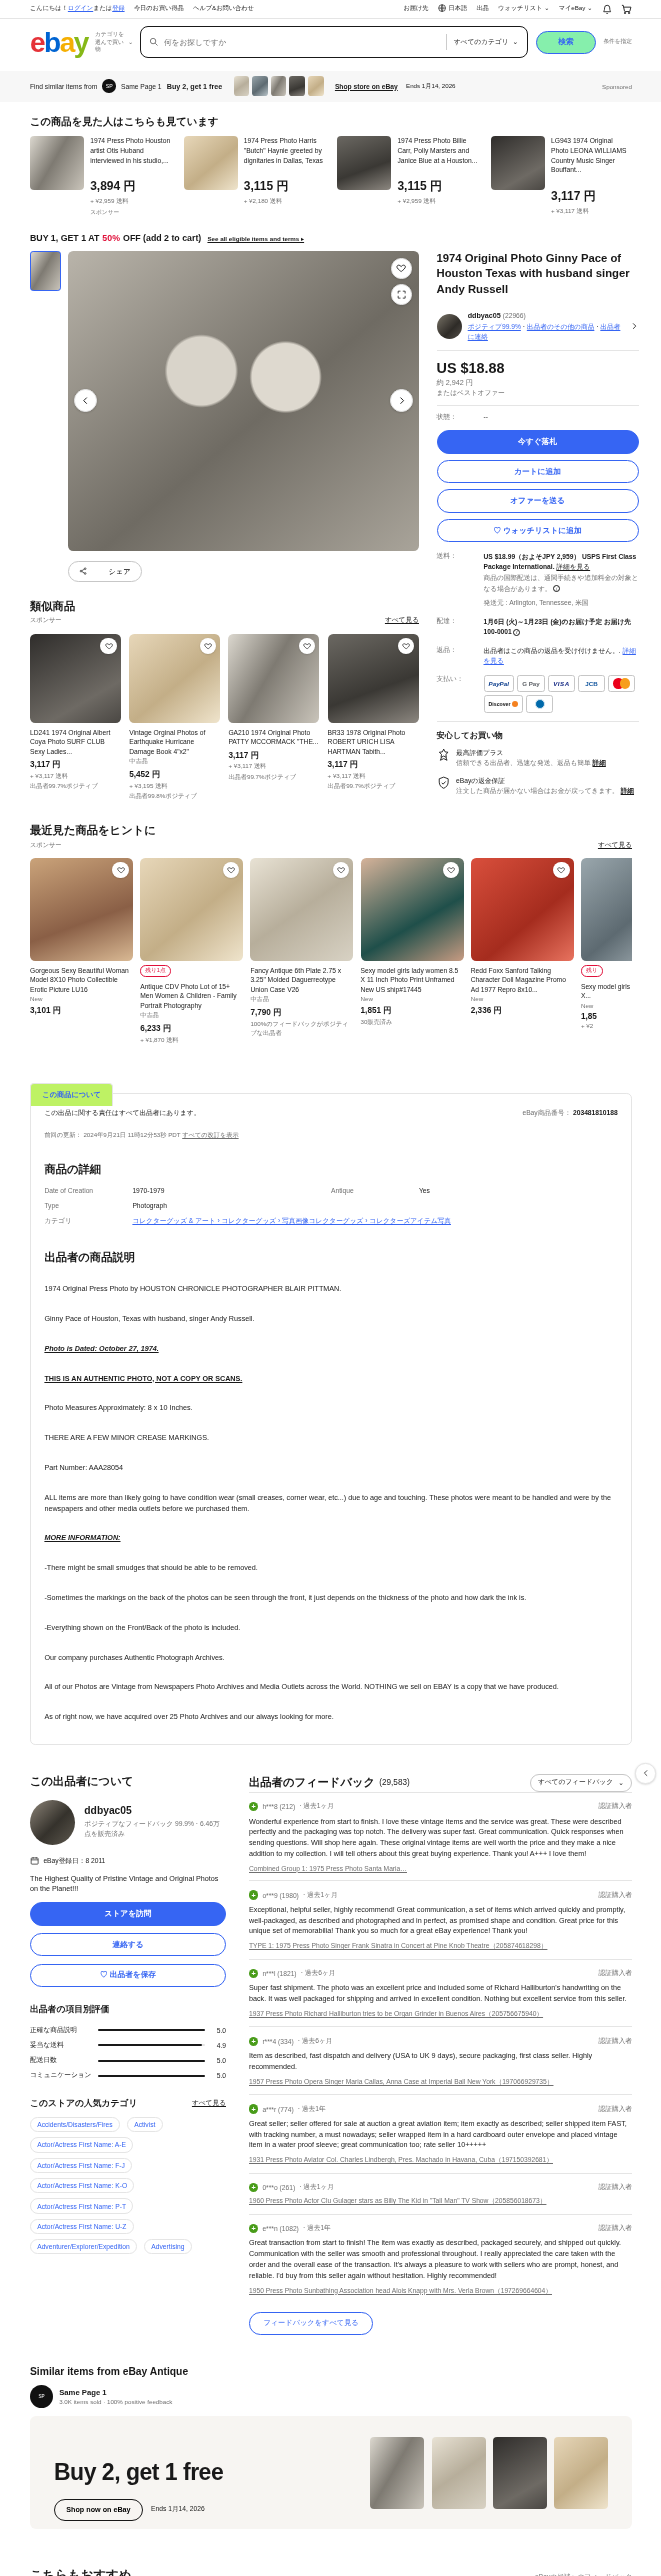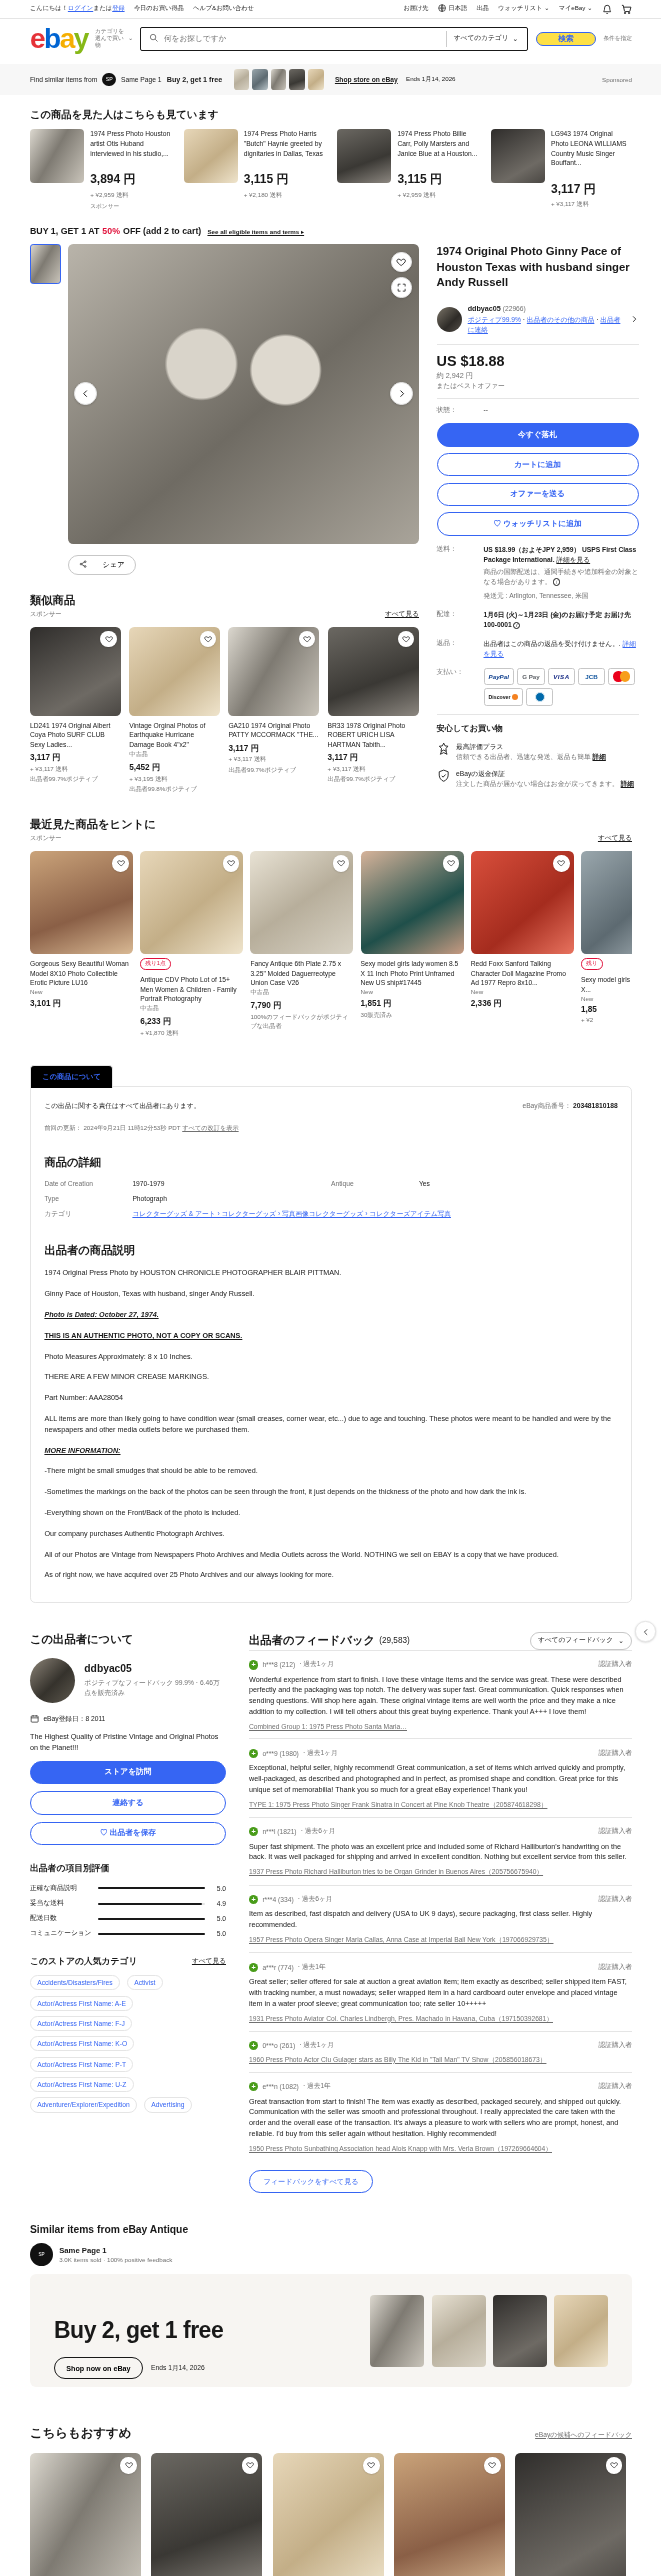--- a/index.html
+++ b/index.html
@@ -17,25 +17,25 @@
   .topnav a.u { text-decoration:underline; color:#3665f3; }
   .icon-btn { background:none; border:none; cursor:pointer; display:flex; align-items:center; }
 
   
   .searchrow { display:flex; align-items:center; gap:7.2px; padding:7.2px 30px 9.3px; }
   .logo { font-size:28px; font-weight:bold; letter-spacing:-1.5px; line-height:.9; text-decoration:none; }
   .logo span:nth-child(1){color:#e53238}.logo span:nth-child(2){color:#0064d2}
   .logo span:nth-child(3){color:#f5af02}.logo span:nth-child(4){color:#86b817}
   .shopby { font-size:5.7px; color:#707070; width:38px; line-height:1.25; display:flex; align-items:center; gap:2.1px; cursor:pointer; }
   .searchbox { flex:1; display:flex; align-items:center; border:1px solid #191919;
-               border-radius:2px; height:24px; padding:0 2.1px 0 8.2px; }
+               border-radius:8px; height:32px; padding:0 2.1px 0 8.2px; }
   .searchbox input { flex:1; border:none; outline:none; font-size:7.7px; background:transparent; }
   .searchbox .cats { display:flex; align-items:center; gap:4.1px; font-size:6.7px; color:#191919;
                      border-left:0.5px solid #ccc; padding:0 7.2px; height:15.5px; cursor:pointer; white-space:nowrap; }
-  .search-btn { height:14px; padding:0 21.6px; border-radius:12.4px; background:#fde047;
+  .search-btn { height:23px; padding:0 21.6px; border-radius:12.4px; background:#86efac;
                 border:1px solid #3665f3; color:#3665f3; font-size:7.7px; font-weight:bold; cursor:pointer; }
   .adv { font-size:5.7px; color:#707070; text-decoration:none; }
 
   
   .sbanner { background:#f7f7f7; margin:3.1px 0 0; padding:5.2px 30px; display:flex; align-items:center; gap:5.2px; }
   .sbanner .t1 { font-size:6.7px; }
   .sbanner .t2 { font-size:7.2px; font-weight:bold; }
   .sb-logo { width:13.4px; height:13.4px; border-radius:50%; background:#111; color:#fff; display:flex;
              align-items:center; justify-content:center; font-size:5.2px; }
   .sb-thumbs { display:flex; gap:3.1px; margin:0 6.2px; }
@@ -80,21 +80,21 @@
              background:radial-gradient(circle at 38% 40%, #d9d4ca 0 12%, transparent 13%),
                         radial-gradient(circle at 62% 42%, #ded9cf 0 12%, transparent 13%),
                         linear-gradient(140deg,#b9b4aa,#6f6b63 55%,#a9a49a); }
   .mi-btns { position:absolute; top:7.2px; right:7.2px; display:flex; flex-direction:column; gap:5.2px; }
   .circle-btn { width:20.6px; height:20.6px; border-radius:50%; background:#fff; border:0.5px solid #e5e5e5;
                 display:flex; align-items:center; justify-content:center; cursor:pointer;
                 box-shadow:0 0.5px 2.1px rgba(0,0,0,.18); }
   .nav-arrow { position:absolute; top:46%; width:23px; height:23px; }
   .nav-arrow.l { left:6.2px; } .nav-arrow.r { right:6.2px; }
   .share-row { margin:10.3px 0 0 38px; }
-  .share-btn { display:inline-flex; align-items:center; gap:15px; border:0.5px solid #c7c7c7; background:#fff;
+  .share-btn { display:inline-flex; align-items:center; gap:21px; border:0.5px solid #c7c7c7; background:#fff;
                border-radius:10.3px; padding:4.1px 10.3px; font-size:7.2px; cursor:pointer; }
 
   .p-right { flex:1; }
   .p-title { font-size:11.3px; font-weight:bold; line-height:1.35; }
   .mini-seller { display:flex; align-items:center; gap:6.2px; padding:8.2px 0; border-bottom:0.5px solid #e5e5e5; margin-top:6.2px; }
   .mini-seller .avatar { width:25px; height:25px; border-radius:50%; background:linear-gradient(135deg,#7a7468,#2e2b27 60%,#55504a); flex:none; }
   .ms-body { flex:1; font-size:6.7px; line-height:1.5; }
   .ms-name { font-weight:bold; font-size:7.2px; }
   .ms-body a { color:#3665f3; }
   .price-block { padding:8.2px 0 7.2px; border-bottom:0.5px solid #e5e5e5; }
@@ -160,32 +160,32 @@
 
   
   .recent { margin-top:20.6px; }
   .rec-row { display:flex; gap:7.2px; margin-top:8.2px; overflow:hidden; }
   .rec-row .v-card { width:103px; flex:none; }
   .rec-row .v-card .im { height:103px; }
 
   
   .about { margin-top:25px; position:relative; }
   .tab { display:inline-block; border:0.5px solid #e5e5e5; border-bottom:none; border-radius:4.1px 4.1px 0 0;
-         padding:6.2px 11.3px; color:#3665f3; font-weight:bold; font-size:7.2px; background:#000000; position:relative; z-index:2; top:2px; cursor:pointer; }
+         padding:6.2px 11.3px; color:#3665f3; font-weight:bold; font-size:7.2px; background:#bef264; position:relative; z-index:2; top:13px; cursor:pointer; }
   .about-box { border:0.5px solid #e5e5e5; border-radius:0 5.2px 5.2px 5.2px; padding:14.4px 13.4px 20.6px; }
   .resp-row { display:flex; font-size:6.7px; }
   .resp-row .num { margin-left:auto; }
   .resp-row b { font-weight:bold; }
   .updated { font-size:6.2px; color:#707070; margin-top:13.4px; }
   .details-title { font-size:11.3px; font-weight:bold; margin:21.6px 0 10.3px; }
   .dgrid { display:grid; grid-template-columns:88px 1fr 88px 1fr; row-gap:8.2px; font-size:6.7px; }
   .dgrid .lb { color:#707070; }
   .dgrid a { color:#3665f3; }
   .desc-title { font-size:11.3px; font-weight:bold; margin:24px 0 4.1px; }
-  .desc p { font-size:7.2px; line-height:1.5; margin-top:10px; }
+  .desc p { font-size:7.2px; line-height:1.5; margin-top:19px; }
   .desc p.bui { font-weight:bold; font-style:italic; text-decoration:underline; }
   .desc p.bu { font-weight:bold; text-decoration:underline; }
 
   
   .bottom { display:flex; gap:23px; margin-top:29px; }
   .s-col { width:196px; flex:none; }
   .s-col h2 { font-size:11.3px; margin-bottom:11.3px; }
   .s-prof { display:flex; gap:9.3px; align-items:center; }
   .s-avatar { width:45px; height:45px; border-radius:50%; background:linear-gradient(135deg,#8d8579,#35322c 55%,#5e594f); flex:none; }
   .s-prof .nm { font-size:10.3px; font-weight:bold; }

